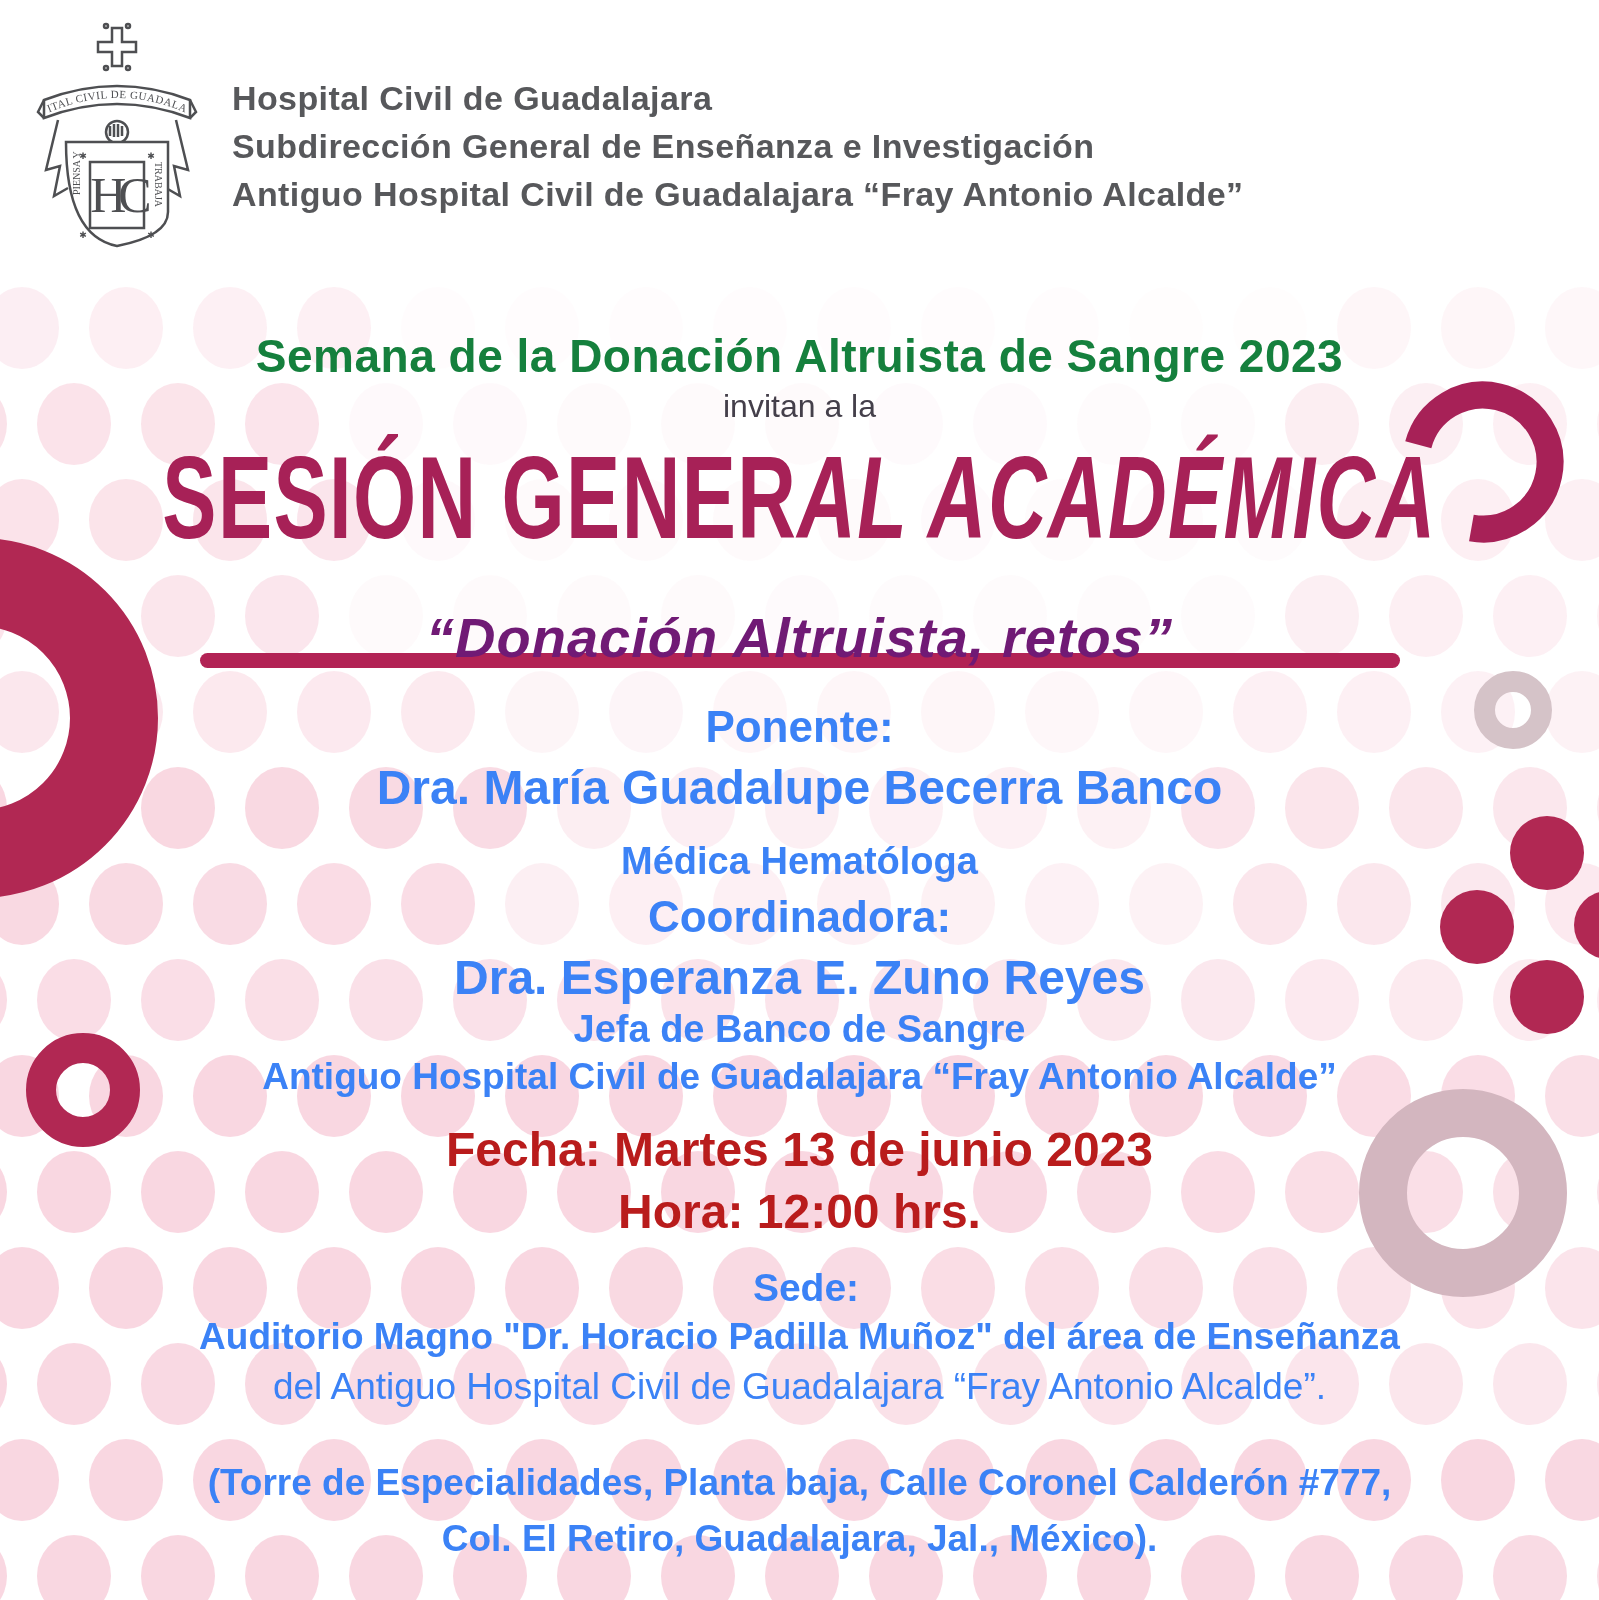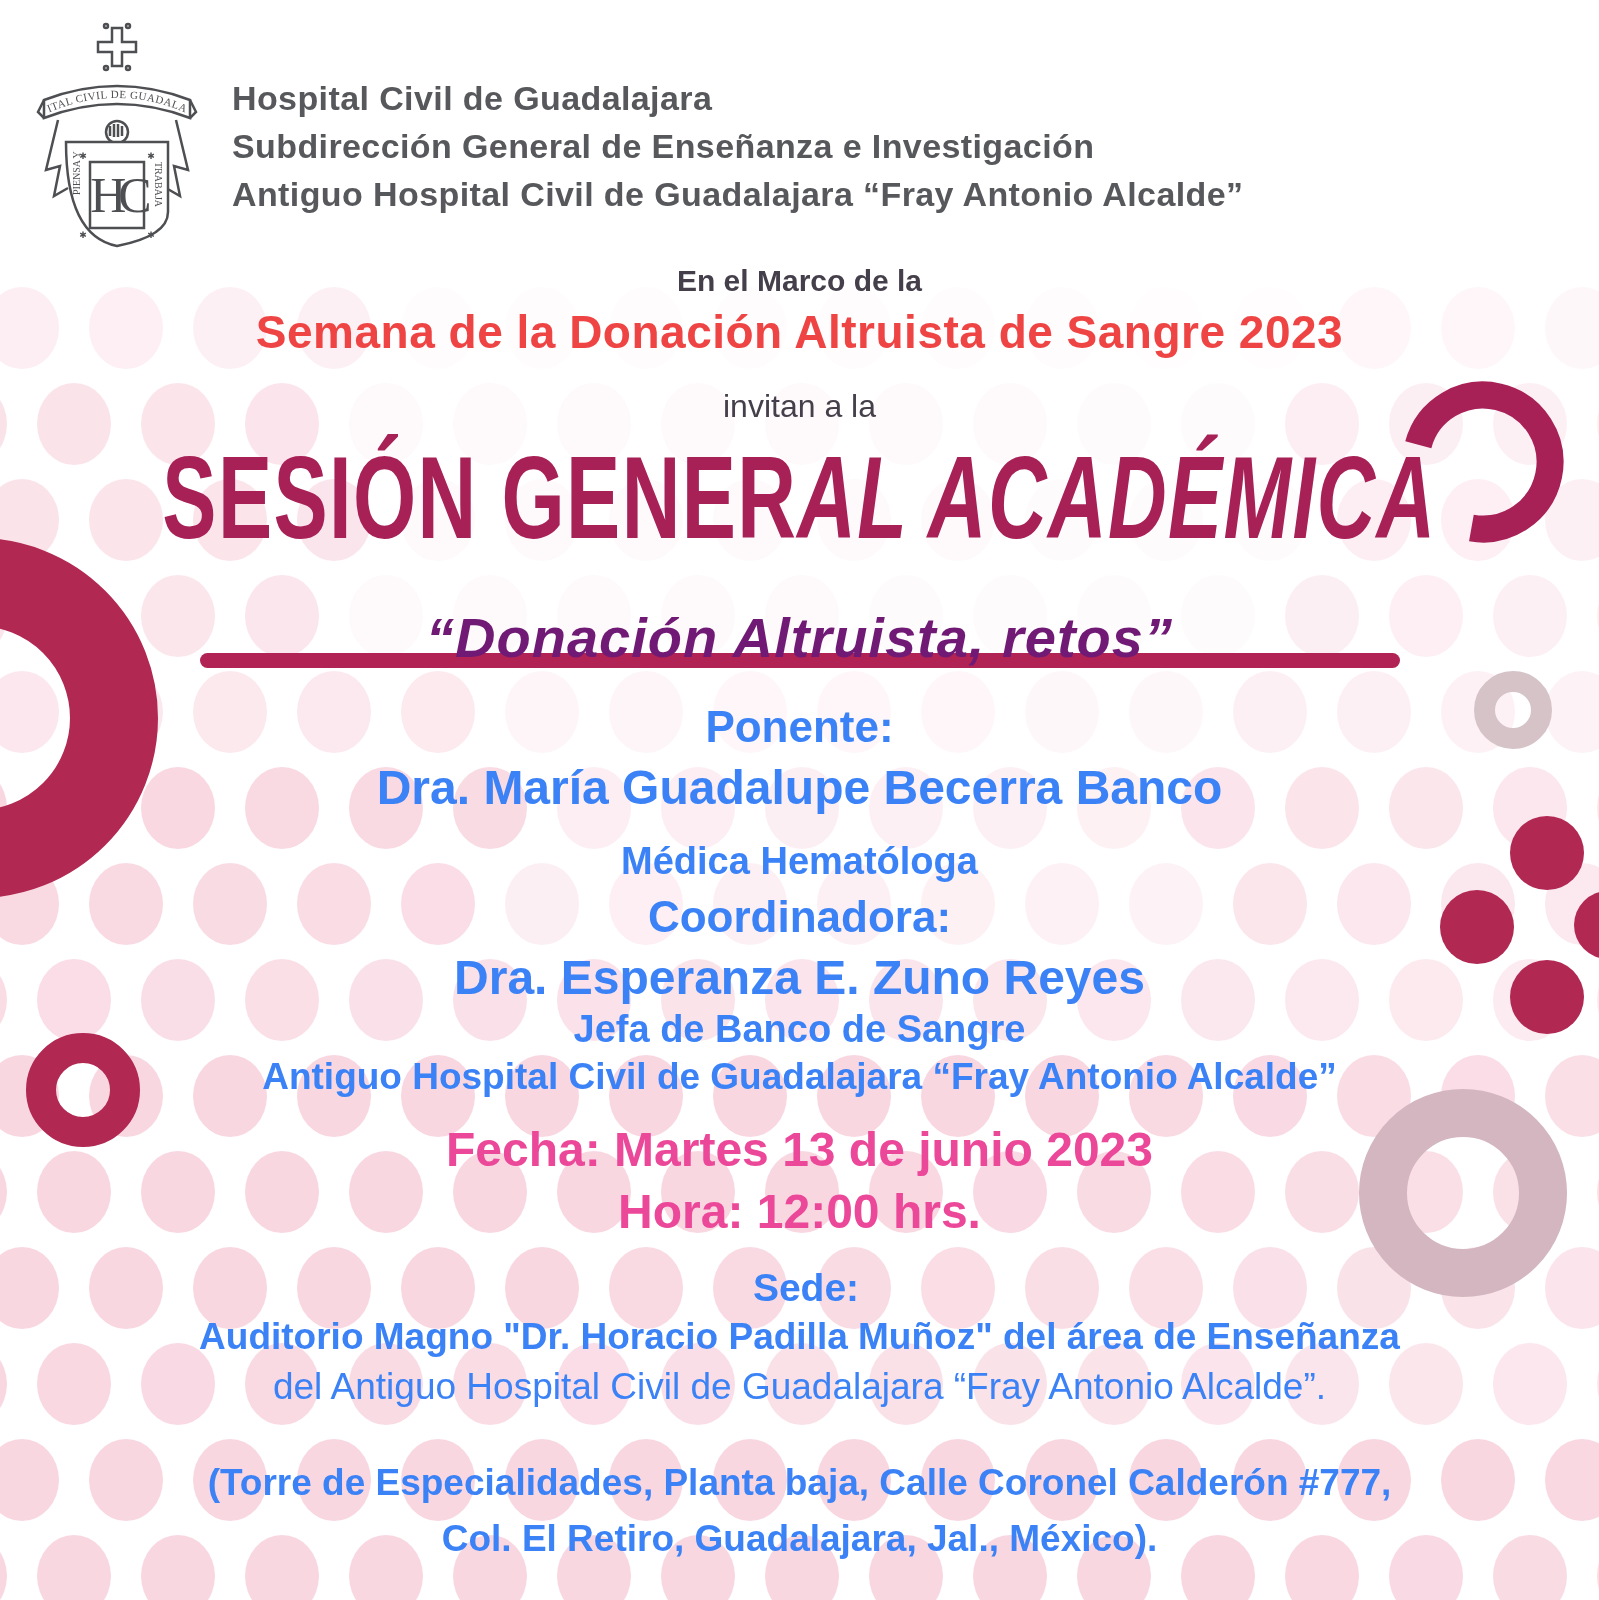--- a/index.html
+++ b/index.html
@@ -10,37 +10,37 @@
     background:#ffffff;
     font-family:"Liberation Sans", sans-serif;
   }
   .deco-layer{position:absolute;inset:0;pointer-events:none;}
   .txt{position:absolute;left:0;right:0;text-align:center;white-space:pre;}
   .header-block{
     position:absolute;left:232px;top:74px;text-align:left;
     font-size:34px;font-weight:700;color:#57585b;line-height:48px;letter-spacing:.4px;
   }
   .pre-line{top:264px;font-size:30px;font-weight:700;color:#443f4a;}
-  .week-line{top:305px;font-size:46px;font-weight:700;color:#ef4444;letter-spacing:.5px;}
+  .week-line{top:329px;font-size:46px;font-weight:700;color:#15803d;letter-spacing:.5px;}
   .invite-line{top:388px;font-size:32px;font-weight:400;color:#443f4a;}
   .title-row{
     position:absolute;top:436px;left:0;right:0;
     display:flex;justify-content:center;align-items:flex-start;
     font-size:116px;line-height:124px;font-weight:700;color:#a72157;
     transform:scaleX(.70);transform-origin:50% 50%;
     letter-spacing:2px;white-space:pre;z-index:3;
   }
   .title-it{font-style:italic;}
   .subtitle{top:605px;font-size:56px;font-weight:700;font-style:italic;color:#701a75;letter-spacing:1px;z-index:3;}
   .divider{
     position:absolute;left:200px;top:653px;width:1200px;height:15px;
     background:#b22355;border-radius:8px;z-index:2;
   }
   .dark{color:#3b82f6;}
-  .plum{color:#ec4899;}
+  .plum{color:#b91c1c;}
   .sp-label{top:702px;font-size:44px;font-weight:700;}
   .sp-name{top:760px;font-size:48px;font-weight:700;}
   .sp-role{top:840px;font-size:38px;font-weight:700;}
   .co-label{top:892px;font-size:44px;font-weight:700;}
   .co-name{top:950px;font-size:48px;font-weight:700;}
   .co-role{top:1008px;font-size:38px;font-weight:700;}
   .co-inst{top:1056px;font-size:37px;font-weight:700;}
   .date-line{top:1122px;font-size:48px;font-weight:700;}
   .time-line{top:1184px;font-size:48px;font-weight:700;}
   .sede-label{top:1266px;font-size:39px;font-weight:700;margin-left:13px;}
@@ -356,21 +356,20 @@
     <text x="47" y="218" font-size="9" fill="#4e4f52" text-anchor="middle">✱</text>
     <text x="115" y="218" font-size="9" fill="#4e4f52" text-anchor="middle">✱</text>
   </svg>
 
   <div class="header-block">
     <div>Hospital Civil de Guadalajara</div>
     <div>Subdirección General de Enseñanza e Investigación</div>
     <div>Antiguo Hospital Civil de Guadalajara “Fray Antonio Alcalde”</div>
   </div>
 
-  <div class="txt pre-line">En el Marco de la</div>
   <div class="txt week-line">Semana de la Donación Altruista de Sangre 2023</div>
   <div class="txt invite-line">invitan a la</div>
 
   <div class="title-row">
     <span class="title-up">SESIÓN GENER</span><span class="title-it">AL ACADÉMICA</span>
   </div>
 
   <div class="txt subtitle">“Donación Altruista, retos”</div>
   <div class="divider"></div>
 

